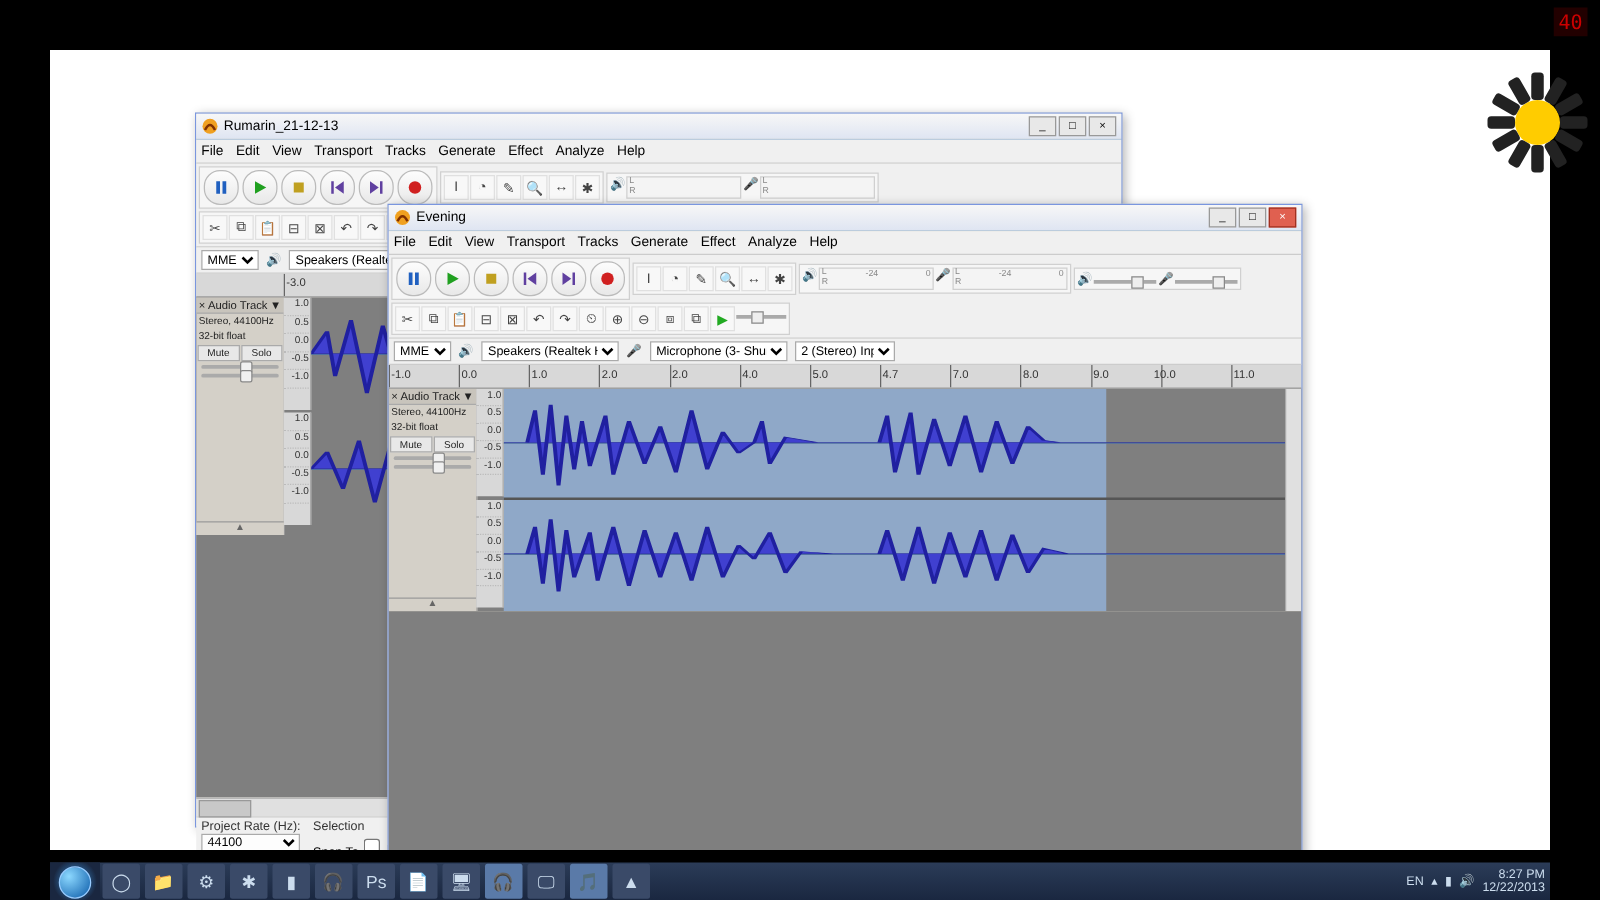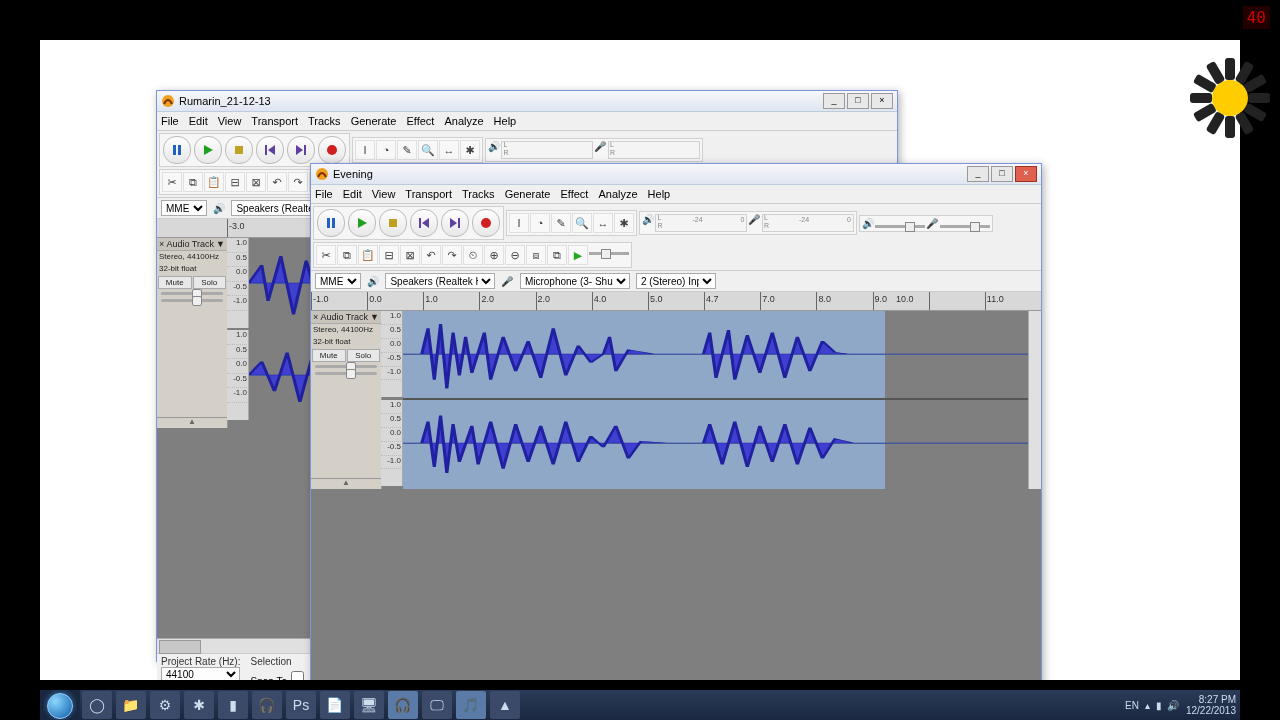--- a/index.html
+++ b/index.html
@@ -419,21 +419,21 @@
       <div class="rl" style="left: 338.923px;">5.0</div>
       <div class="rtick" style="left: 393.077px;"></div>
       <div class="rl" style="left: 395.077px;">4.7</div>
       <div class="rtick" style="left: 449.231px;"></div>
       <div class="rl" style="left: 451.231px;">7.0</div>
       <div class="rtick" style="left: 505.385px;"></div>
       <div class="rl" style="left: 507.385px;">8.0</div>
       <div class="rtick" style="left: 561.538px;"></div>
       <div class="rl" style="left: 563.538px;">9.0</div>
       <div class="rtick" style="left: 617.692px;"></div>
-      <div class="rl" style="left: 585px;">10.0</div>
+      <div class="rl" style="left: 612px;">10.0</div>
       <div class="rtick" style="left: 673.846px;"></div>
       <div class="rl" style="left: 675.846px;">11.0</div>
     </div>
   <div class="workarea" style="height:178px">
     <div class="trackpanel" style="height:178px">
       <div class="hdr">
           <span class="x">×</span>
           <span>Audio Track</span>
           <span>▼</span>
         </div>

